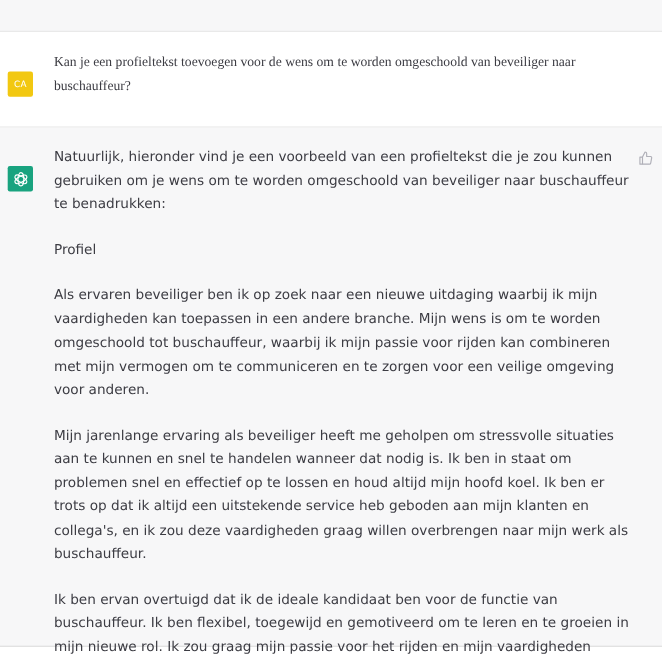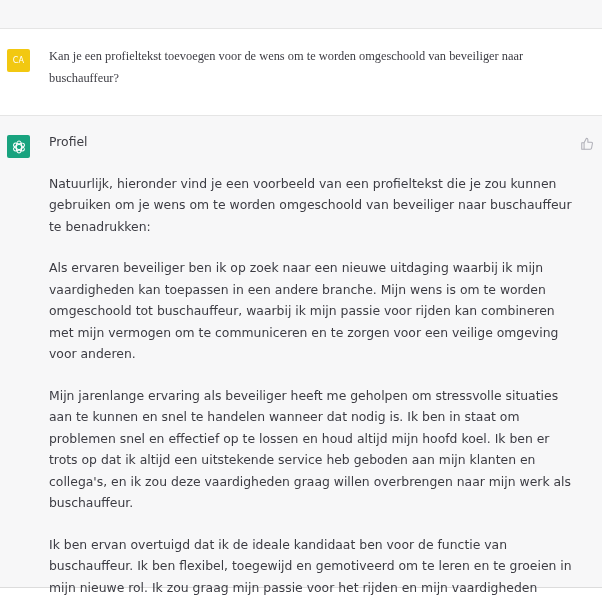--- a/index.html
+++ b/index.html
@@ -1,21 +1,21 @@
 <!DOCTYPE html>
 <html><head>
   <meta charset="utf-8">
   <style>
     html, body { margin:0; padding:0; }
     body { width:602px; height:602px; overflow:hidden; background:#ffffff; font-family:"DejaVu Sans", sans-serif; color:#374151; }
     .top-strip { height:28px; background:#f7f7f8; border-bottom:1px solid #e5e5e5; }
     .msg { display:flex; position:relative; }
     .msg-user { background:#ffffff; height:86px; border-bottom:1px solid #e5e5e5; }
     .msg-assistant { background:#f7f7f8; height:471px; border-bottom:1px solid #dcdcdc; }
-    .avatar { position:absolute; left:7px; width:23px; height:23px; border-radius:2px; display:flex; align-items:center; justify-content:center; }
+    .avatar { position:absolute; left:7px; width:23px; height:23px; border-radius:2px; display:flex; align-items:center; justify-content:center;margin-top:16px; }
     .avatar-user { top:20px; background:#f2c811; color:#fff; font-size:8px; letter-spacing:0.2px; }
     .avatar-bot { top:19px; background:#19a37f; }
     .text { position:absolute; left:49px; right:28px; font-size:12.4px; line-height:21.5px; color:#3c3c43; }
     .text-user { top:17px;font-family:Liberation Serif, serif; }
     .text-bot { top:15px; }
     .text p { margin:0 0 20px 0; }
     .thumb { position:absolute; right:8px; top:20px; width:14px; height:14px; }
   </style>
 </head>
 <body>
@@ -31,22 +31,22 @@
 
 <div class="msg msg-assistant">
   <div class="avatar avatar-bot">
     <svg width="16" height="16" viewBox="0 0 24 24" fill="none" stroke="#fff" stroke-width="1.6">
       <ellipse cx="12" cy="12" rx="4" ry="9"></ellipse>
       <ellipse cx="12" cy="12" rx="4" ry="9" transform="rotate(60 12 12)"></ellipse>
       <ellipse cx="12" cy="12" rx="4" ry="9" transform="rotate(120 12 12)"></ellipse>
     </svg>
   </div>
   <div class="text text-bot">
+    <p>Natuurlijk, hieronder vind je een voorbeeld van een profieltekst die je zou kunnen gebruiken om je wens om te worden omgeschoold van beveiliger naar buschauffeur te benadrukken:</p>
     <p>Profiel</p>
-    <p>Natuurlijk, hieronder vind je een voorbeeld van een profieltekst die je zou kunnen gebruiken om je wens om te worden omgeschoold van beveiliger naar buschauffeur te benadrukken:</p>
     <p>Als ervaren beveiliger ben ik op zoek naar een nieuwe uitdaging waarbij ik mijn vaardigheden kan toepassen in een andere branche. Mijn wens is om te worden omgeschoold tot buschauffeur, waarbij ik mijn passie voor rijden kan combineren met mijn vermogen om te communiceren en te zorgen voor een veilige omgeving voor anderen.</p>
     <p>Mijn jarenlange ervaring als beveiliger heeft me geholpen om stressvolle situaties aan te kunnen en snel te handelen wanneer dat nodig is. Ik ben in staat om problemen snel en effectief op te lossen en houd altijd mijn hoofd koel. Ik ben er trots op dat ik altijd een uitstekende service heb geboden aan mijn klanten en collega's, en ik zou deze vaardigheden graag willen overbrengen naar mijn werk als buschauffeur.</p>
     <p>Ik ben ervan overtuigd dat ik de ideale kandidaat ben voor de functie van buschauffeur. Ik ben flexibel, toegewijd en gemotiveerd om te leren en te groeien in mijn nieuwe rol. Ik zou graag mijn passie voor het rijden en mijn vaardigheden inzetten om passagiers veilig en comfortabel naar hun bestemming te brengen.</p>
   </div>
   <div class="thumb">
     <svg width="14" height="14" viewBox="0 0 24 24" fill="none" stroke="#b0b0b8" stroke-width="1.8" stroke-linejoin="round">
       <path d="M7 10v11H3V10h4z"></path>
       <path d="M7 10l4-8c1.5 0 2.5 1 2.5 2.5V9h6c1.2 0 2 1 1.8 2.2l-1.5 8C19.6 20.3 18.8 21 17.8 21H7"></path>
     </svg>
   </div>

